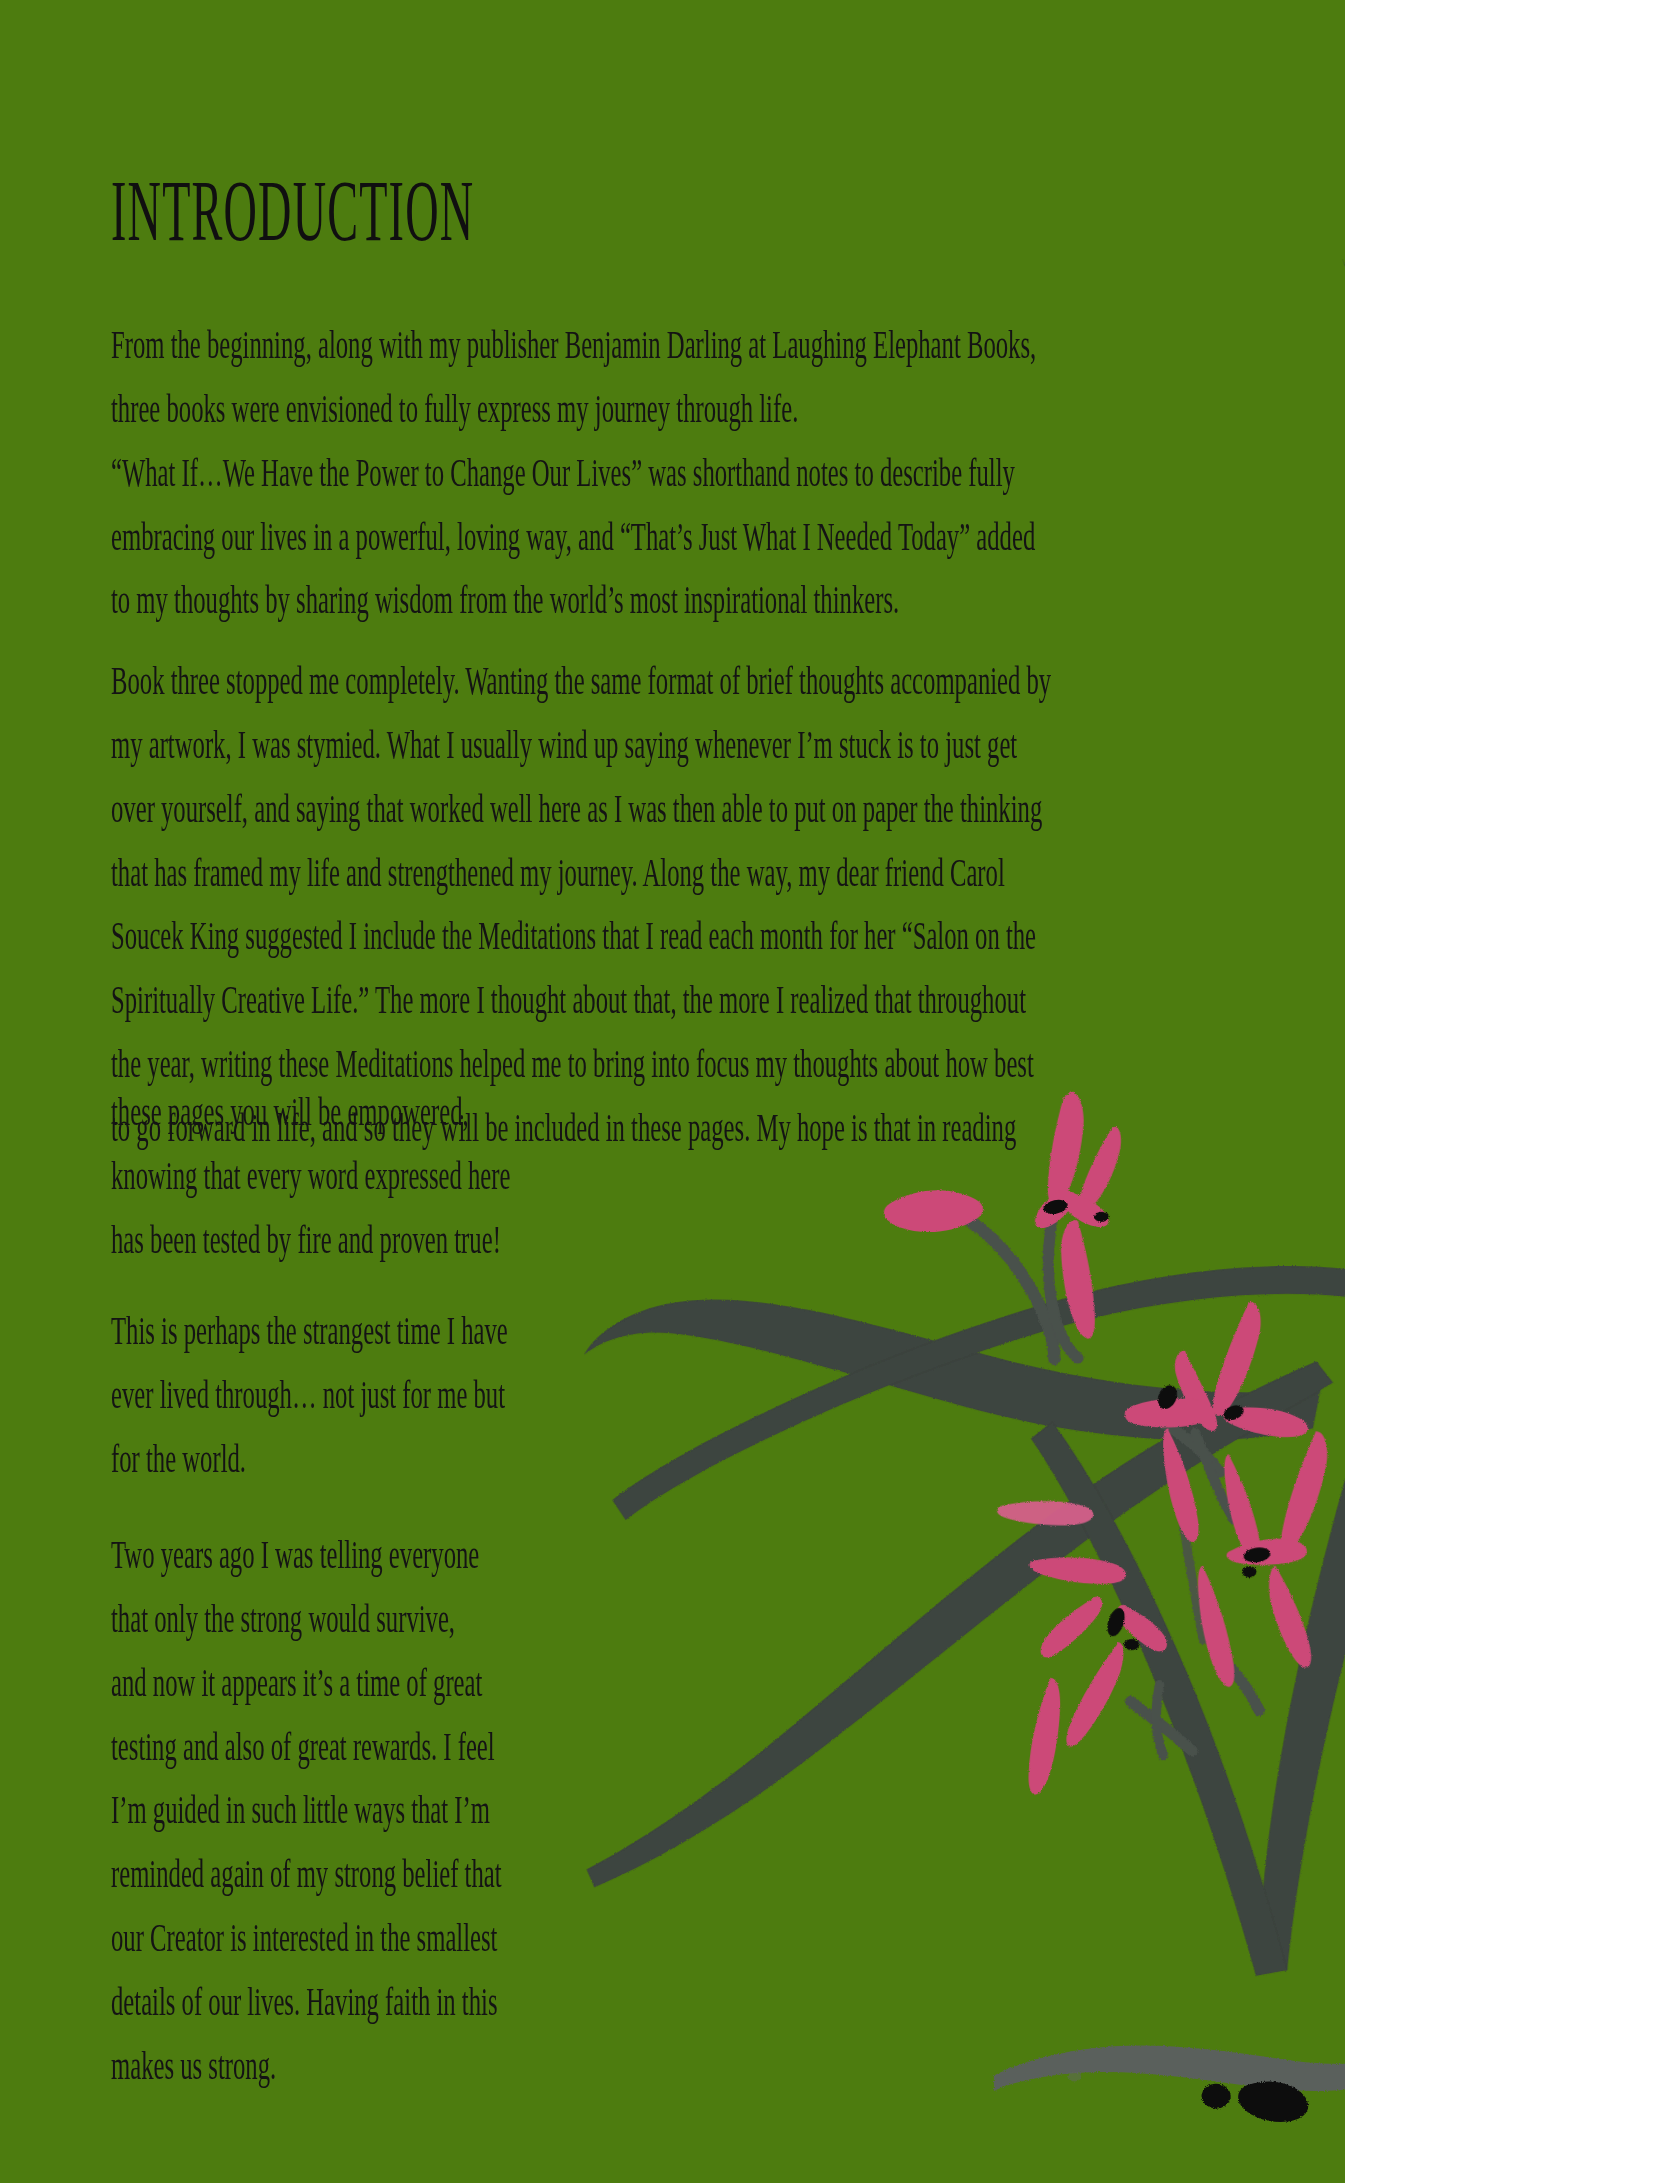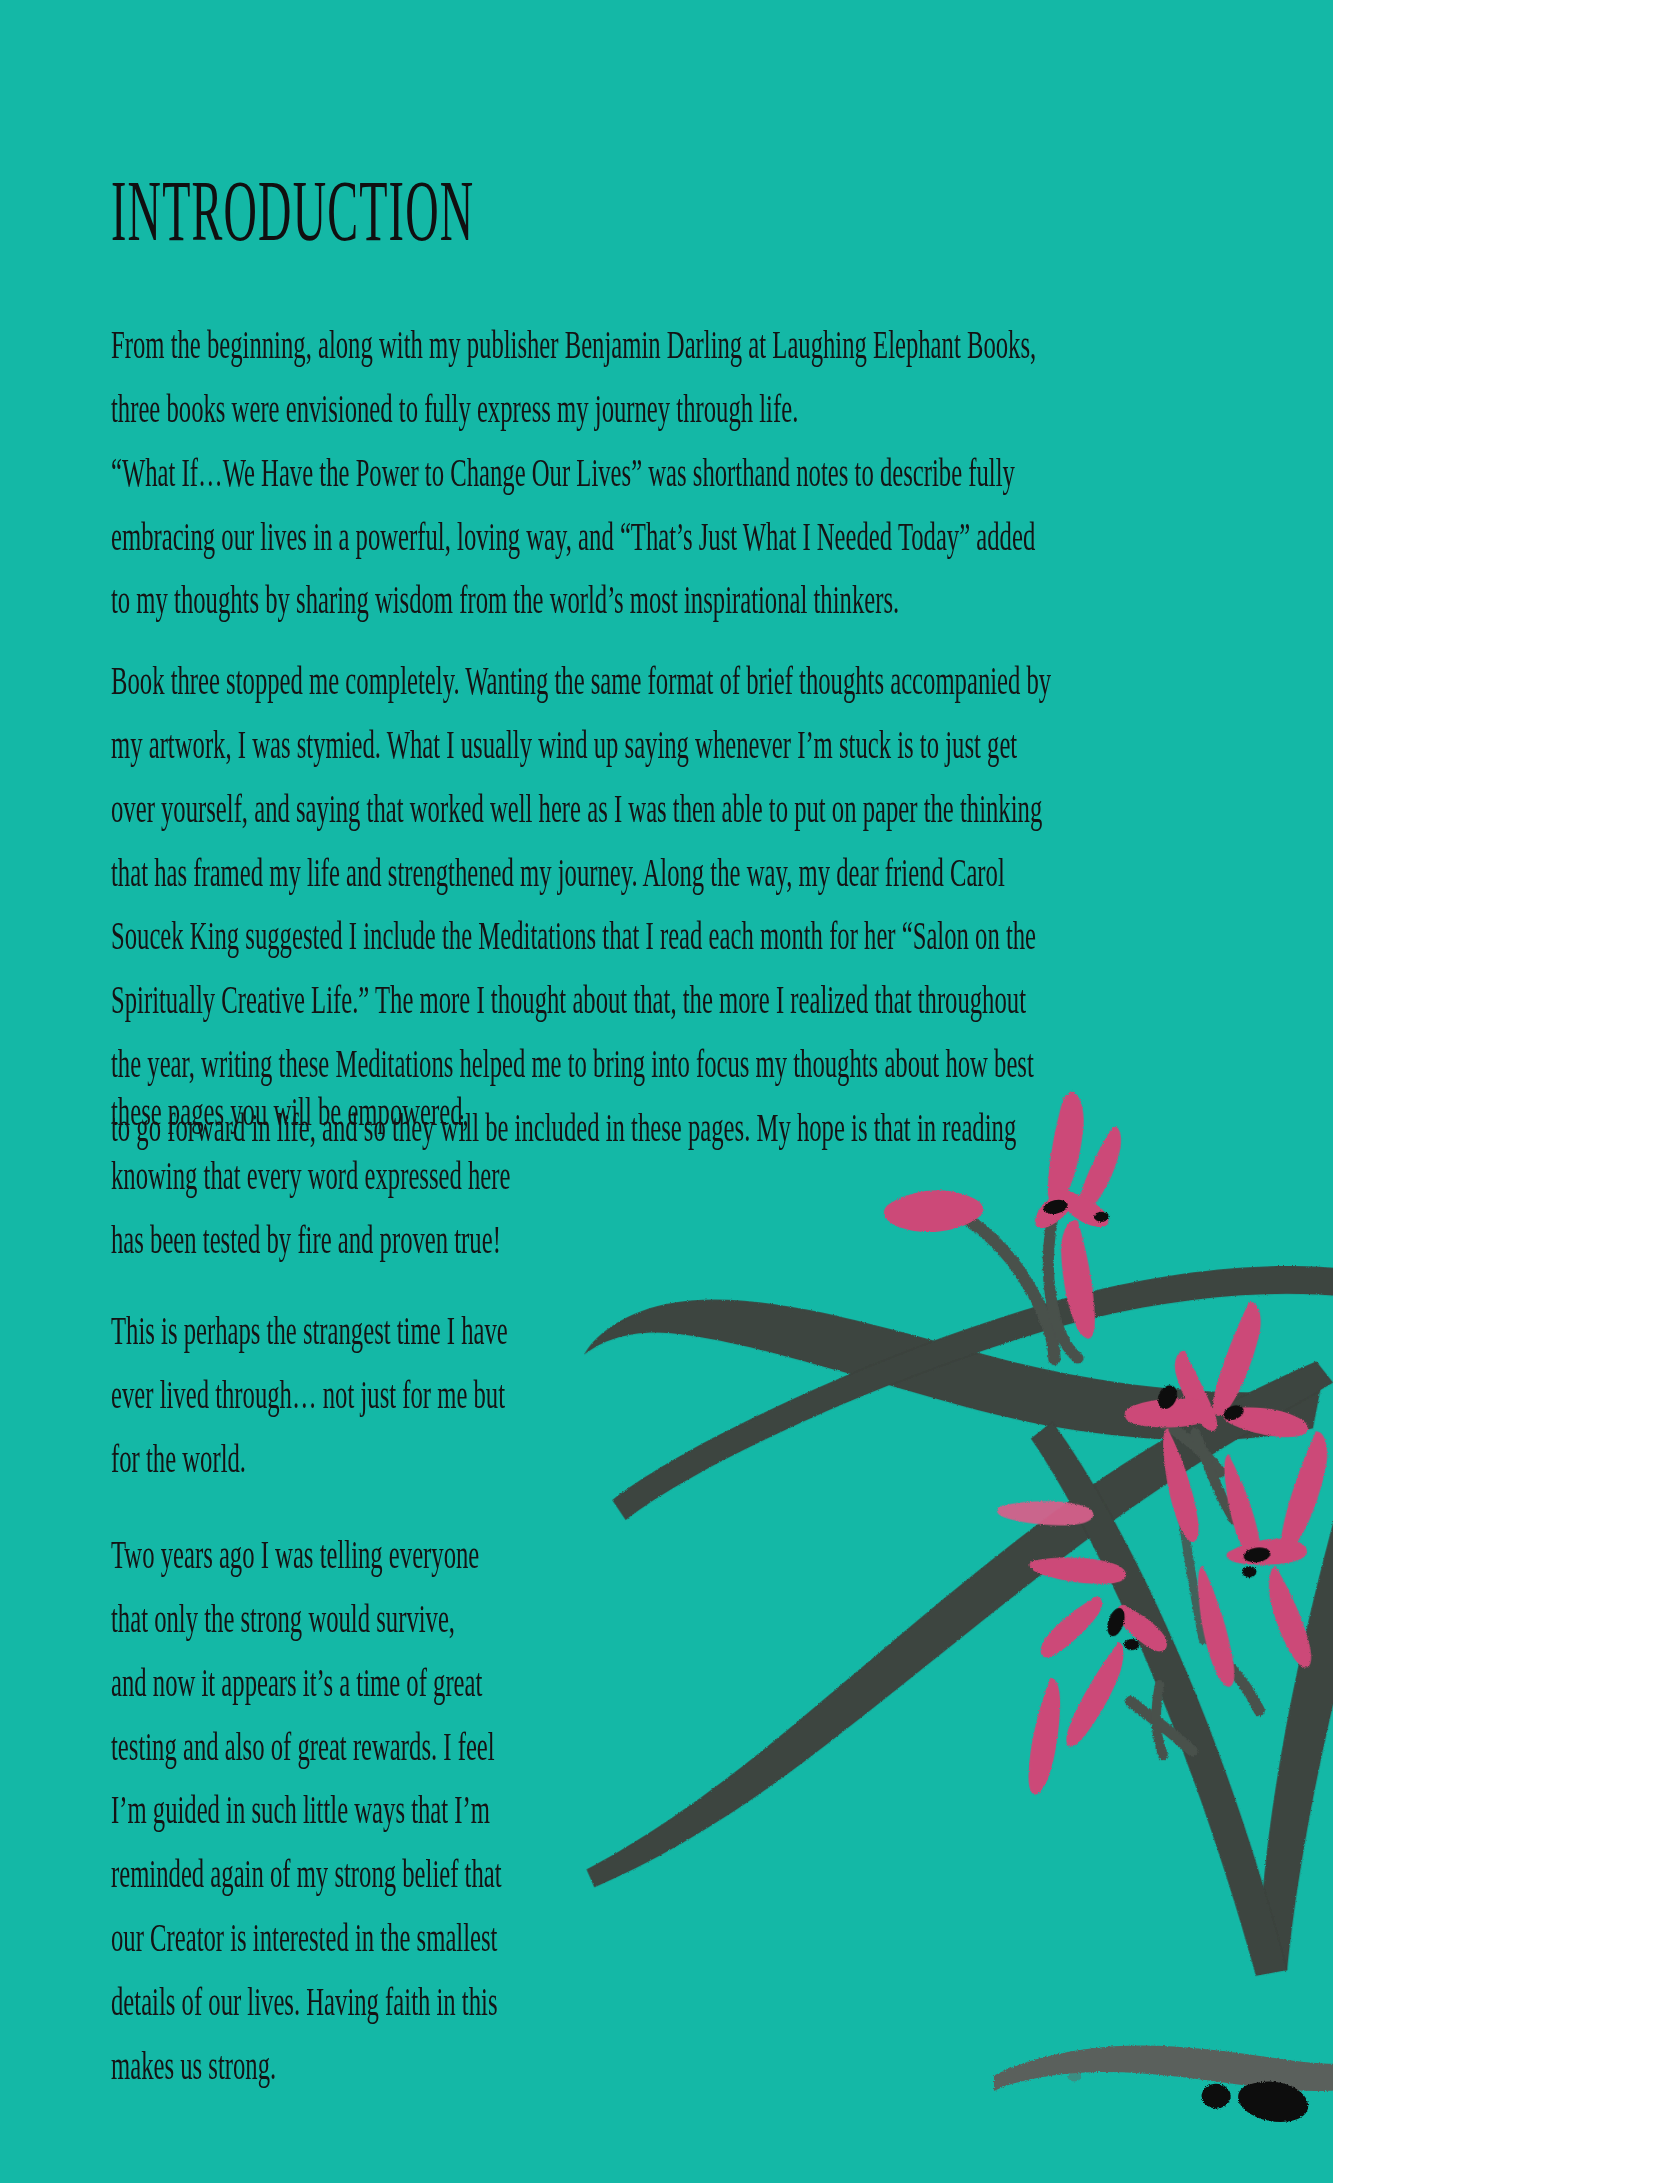--- a/index.html
+++ b/index.html
@@ -8,22 +8,23 @@
     background: #ffffff;
   }
   body {
     font-family: "Liberation Serif", "DejaVu Serif", serif;
   }
 
   .page {
     position: relative;
     width: 1333px;
     height: 2183px;
-    background: #14b8a6;
+    background: #4d7c0f;
     overflow: hidden;
+    padding-left: 12px;
   }
 
   
   .artwork {
     position: absolute;
     left: 0;
     top: 0;
     width: 1679px;
     height: 2183px;
     pointer-events: none;

